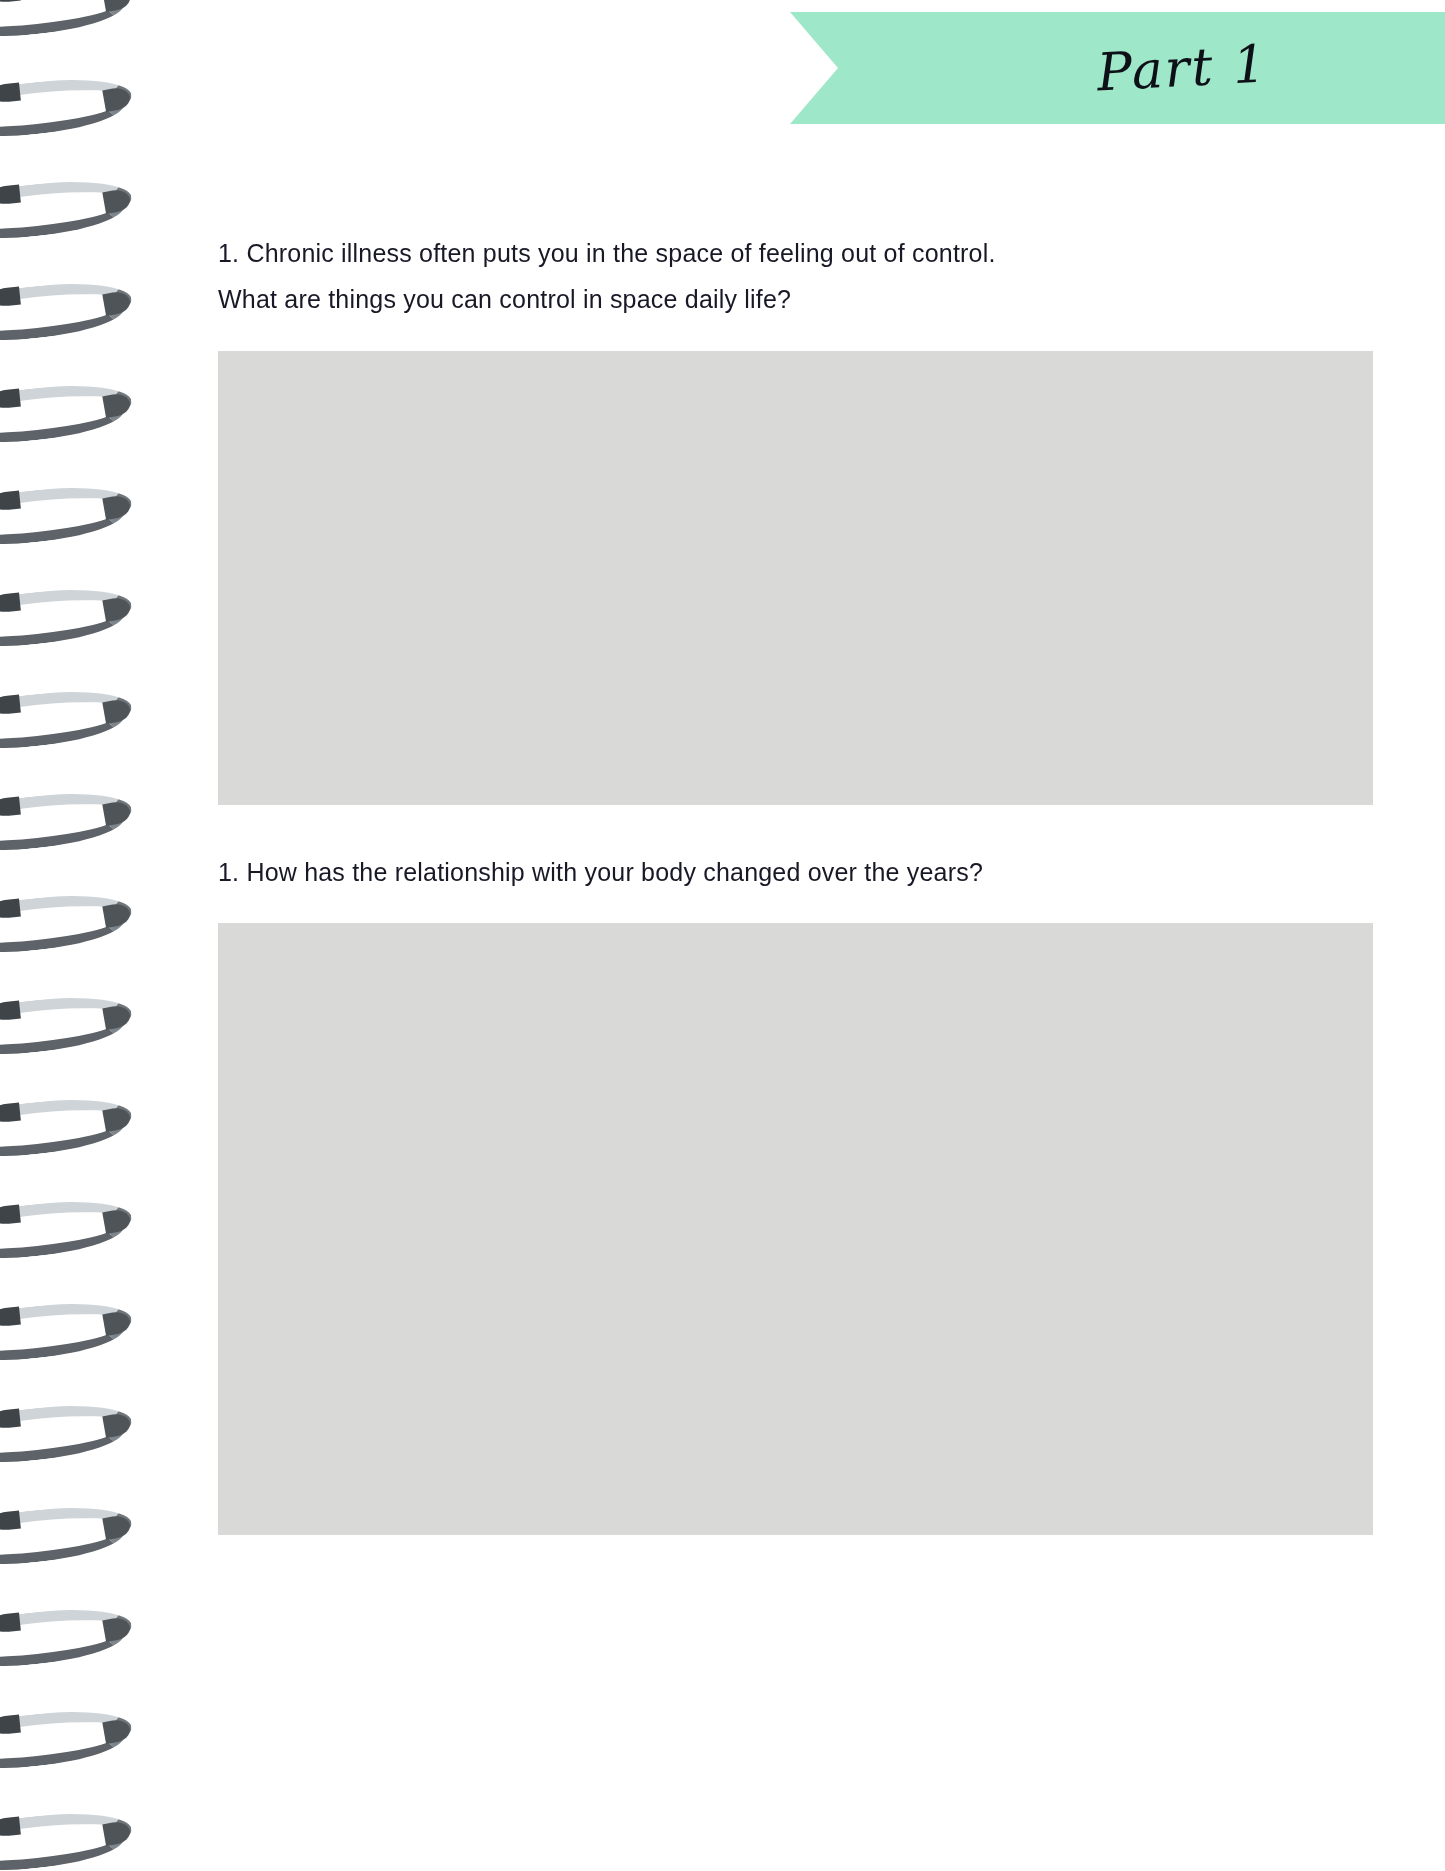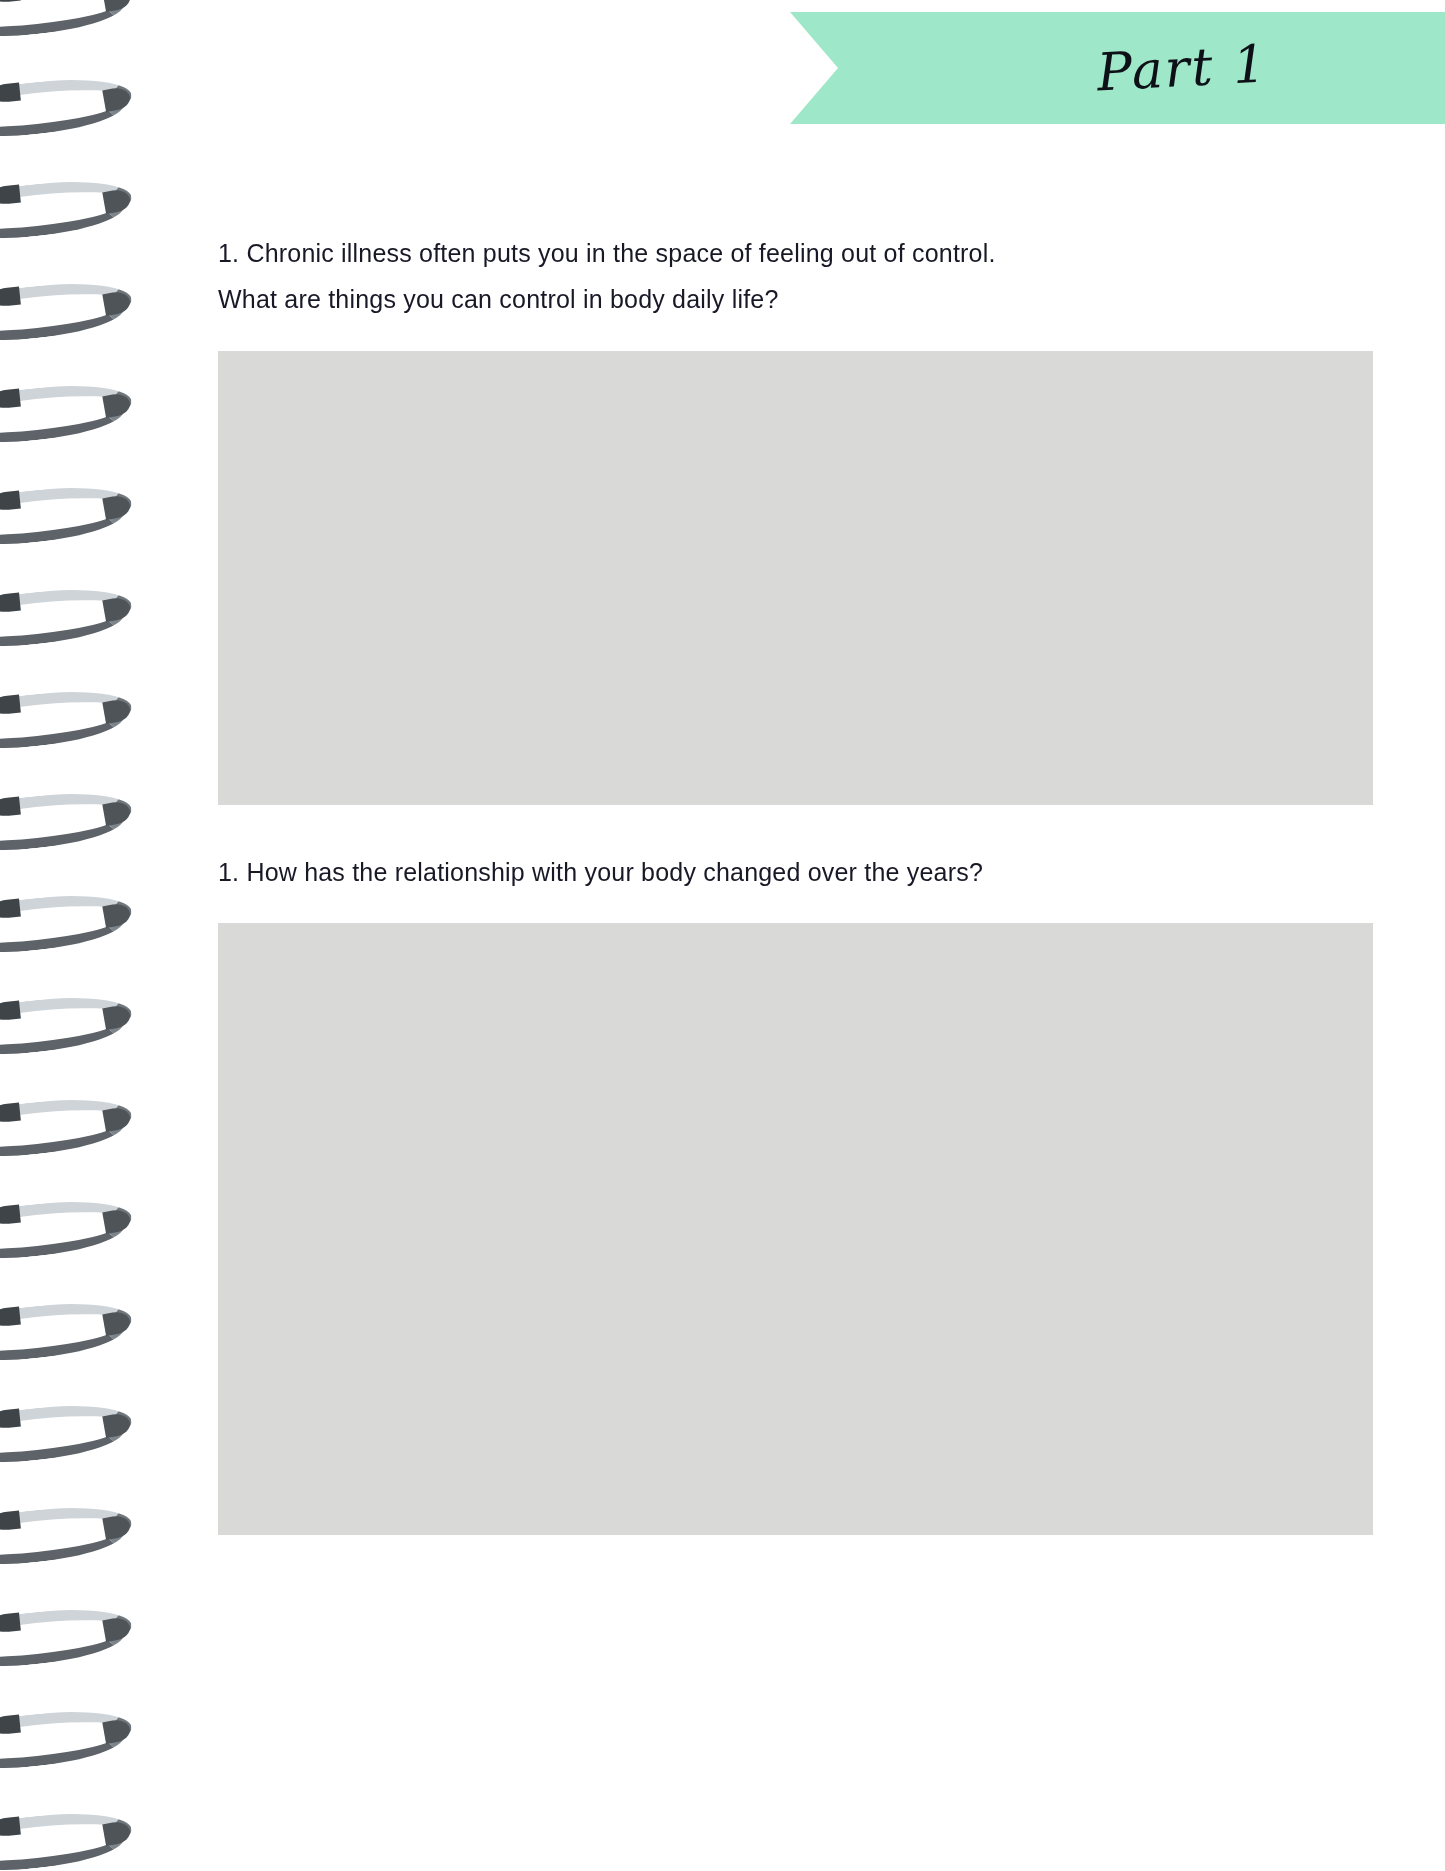--- a/index.html
+++ b/index.html
@@ -250,21 +250,21 @@
 </div>
 
 <div class="banner">
   <div class="banner-text">Part 1</div>
 </div>
 
 <div class="content">
 
   <div class="q-block">
     <p class="question">1. Chronic illness often puts you in the space of feeling out of control.</p>
-    <p class="question">What are things you can control in body daily life?</p>
+    <p class="question">What are things you can control in space daily life?</p>
     <div class="answer-box box-1"></div>
   </div>
 
   <div class="spacer"></div>
 
   <div class="q-block">
     <p class="question">1. How has the relationship with your body changed over the years?</p>
     <div class="answer-box box-2"></div>
   </div>
 

